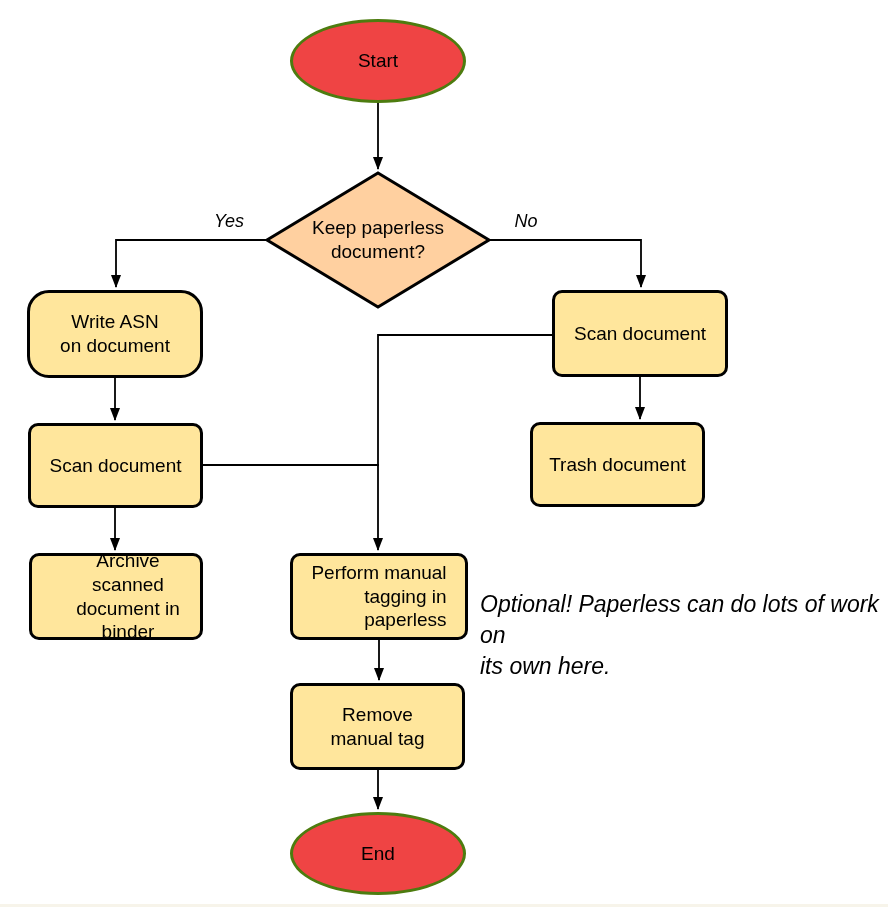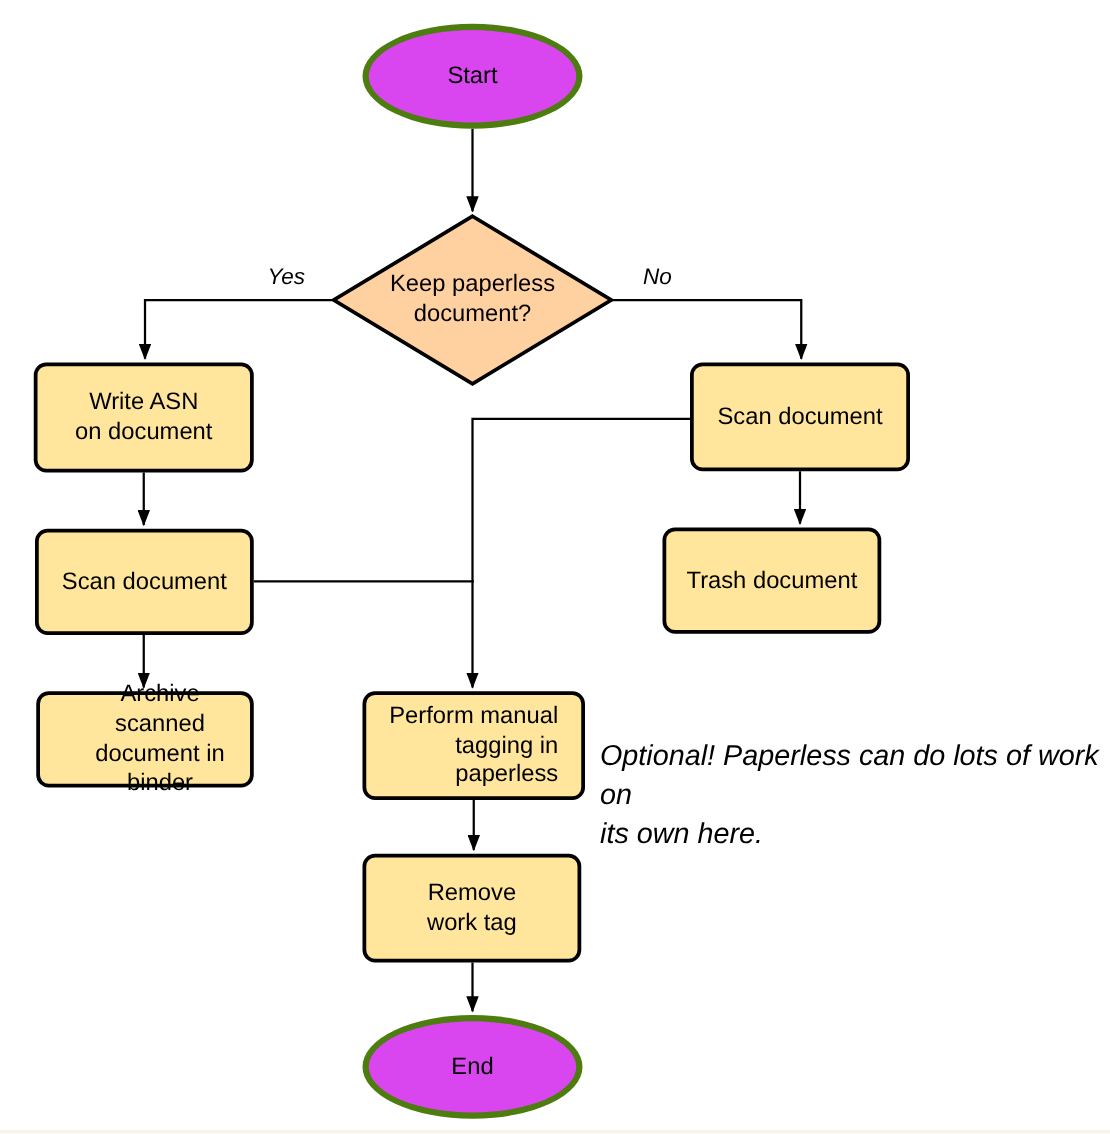--- a/index.html
+++ b/index.html
@@ -22,22 +22,22 @@
     display: flex;
     align-items: center;
     justify-content: center;
     text-align: center;
     box-sizing: border-box;
     font-size: 19px;
     line-height: 1.25;
   }
   .node-label { white-space: pre-line; }
   .terminator {
-    background: #d946ef;
-    border: 5px solid #4d7c0f;
+    background: #ef4444;
+    border: 3px solid #4d7c0f;
     border-radius: 50%;
   }
   .process {
     background: #ffe69c;
     border: 3px solid #000000;
     border-radius: 10px;
     padding: 4px;
   }
   .decision-wrap { position: absolute; }
   .decision-svg { position: absolute; left: 0; top: 0; }
@@ -110,30 +110,30 @@
   </div>
 
   <div class="decision-wrap" style="left:264px; top:170px; width:228px; height:140px;">
     <svg class="decision-svg" width="228" height="140" viewBox="0 0 228 140">
       <polygon points="114,3 225,70 114,137 3,70" fill="#ffd0a0" stroke="#000000" stroke-width="3"></polygon>
     </svg>
     <div class="decision-text">Keep paperless
 document?</div>
   </div>
 
-  <div class="node process" style="left:27px; top:290px; width:176px; height:88px;">
+  <div class="node process" style="left:27px; top:290px; width:176px; height:88px;border-radius:22px;">
     <span class="node-label">Write ASN
 on document</span>
   </div>
 
   <div class="node process" style="left:28px; top:423px; width:175px; height:85px;">
     <span class="node-label">Scan document</span>
   </div>
 
-  <div class="node process" style="left:29px; top:553px; width:174px; height:77px;padding-left:28px;">
+  <div class="node process" style="left:29px; top:553px; width:174px; height:87px;padding-left:28px;">
     <span class="node-label">Archive scanned
 document in
 binder</span>
   </div>
 
   <div class="node process" style="left:552px; top:290px; width:176px; height:87px;">
     <span class="node-label">Scan document</span>
   </div>
 
   <div class="node process" style="left:530px; top:422px; width:175px; height:85px;">
@@ -144,21 +144,21 @@
     <span class="node-label">Perform manual
 tagging in
 paperless</span>
   </div>
 
   <div class="annotation">Optional! Paperless can do lots of work on
 its own here.</div>
 
   <div class="node process" style="left:290px; top:683px; width:175px; height:87px;">
     <span class="node-label">Remove
-work tag</span>
+manual tag</span>
   </div>
 
   <div class="node terminator" style="left:290px; top:812px; width:176px; height:83px;">
     <span class="node-label">End</span>
   </div>
 
   <div class="page-edge"></div>
 </div>
 
 </body></html>

